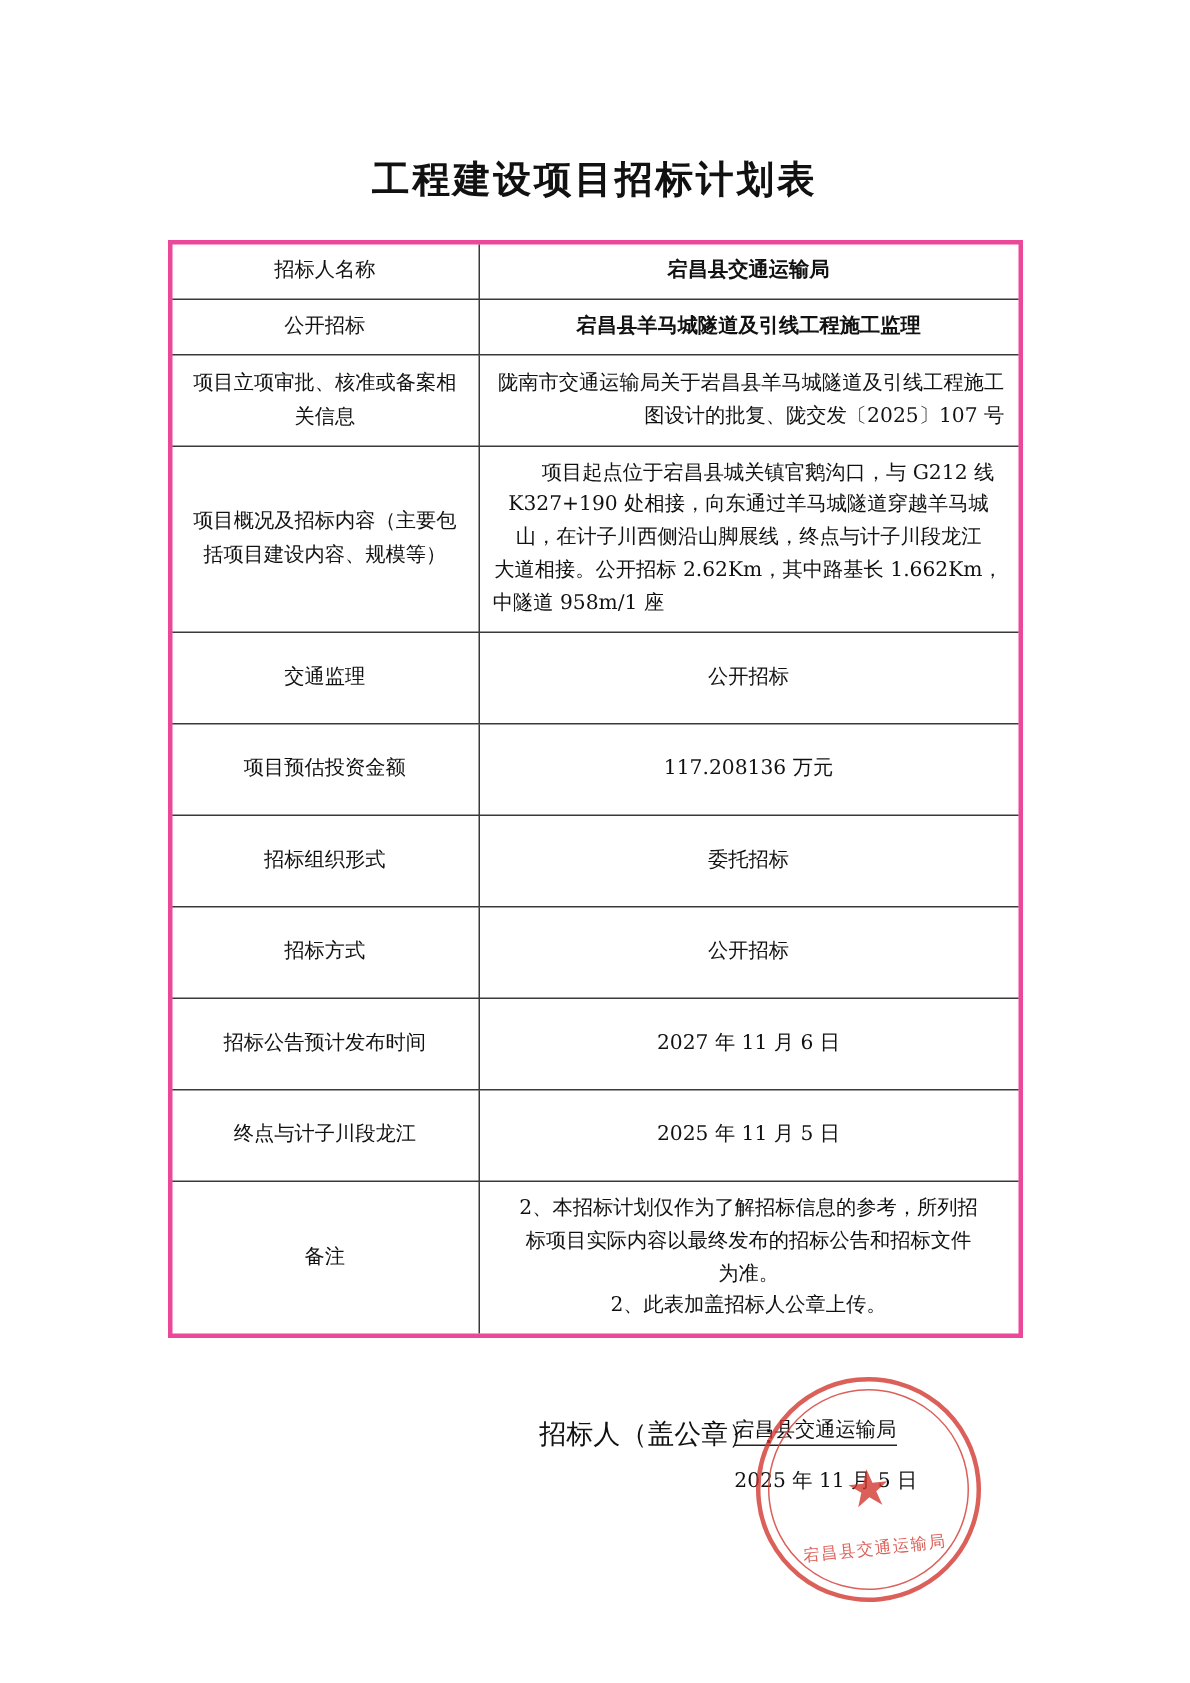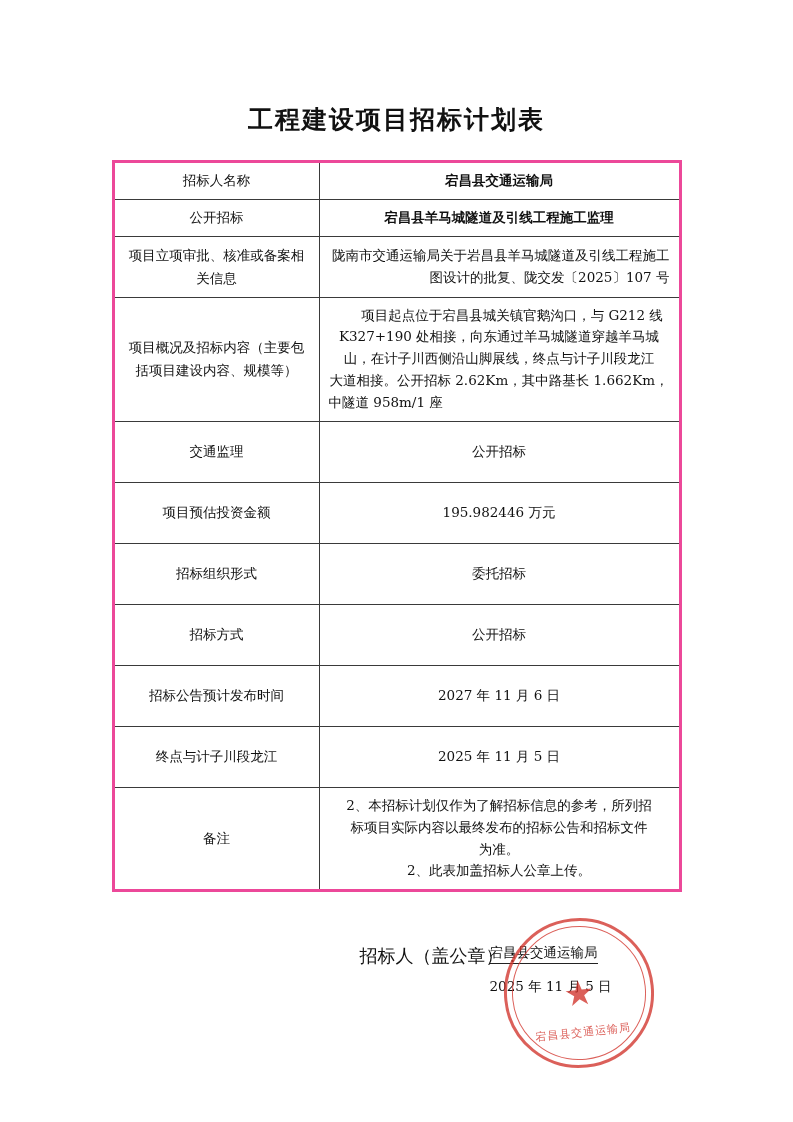--- a/index.html
+++ b/index.html
@@ -202,21 +202,21 @@
             <span class="ln">大道相接。公开招标 2.62Km，其中路基长 1.662Km，</span>
             <span class="ln center">中隧道 958m/1 座</span>
           </td>
         </tr>
         <tr class="row-tall">
           <td class="label">交通监理</td>
           <td class="value">公开招标</td>
         </tr>
         <tr class="row-tall">
           <td class="label">项目预估投资金额</td>
-          <td class="value">195.982446 万元</td>
+          <td class="value">117.208136 万元</td>
         </tr>
         <tr class="row-tall">
           <td class="label">招标组织形式</td>
           <td class="value">委托招标</td>
         </tr>
         <tr class="row-tall">
           <td class="label">招标方式</td>
           <td class="value">公开招标</td>
         </tr>
         <tr class="row-tall">

